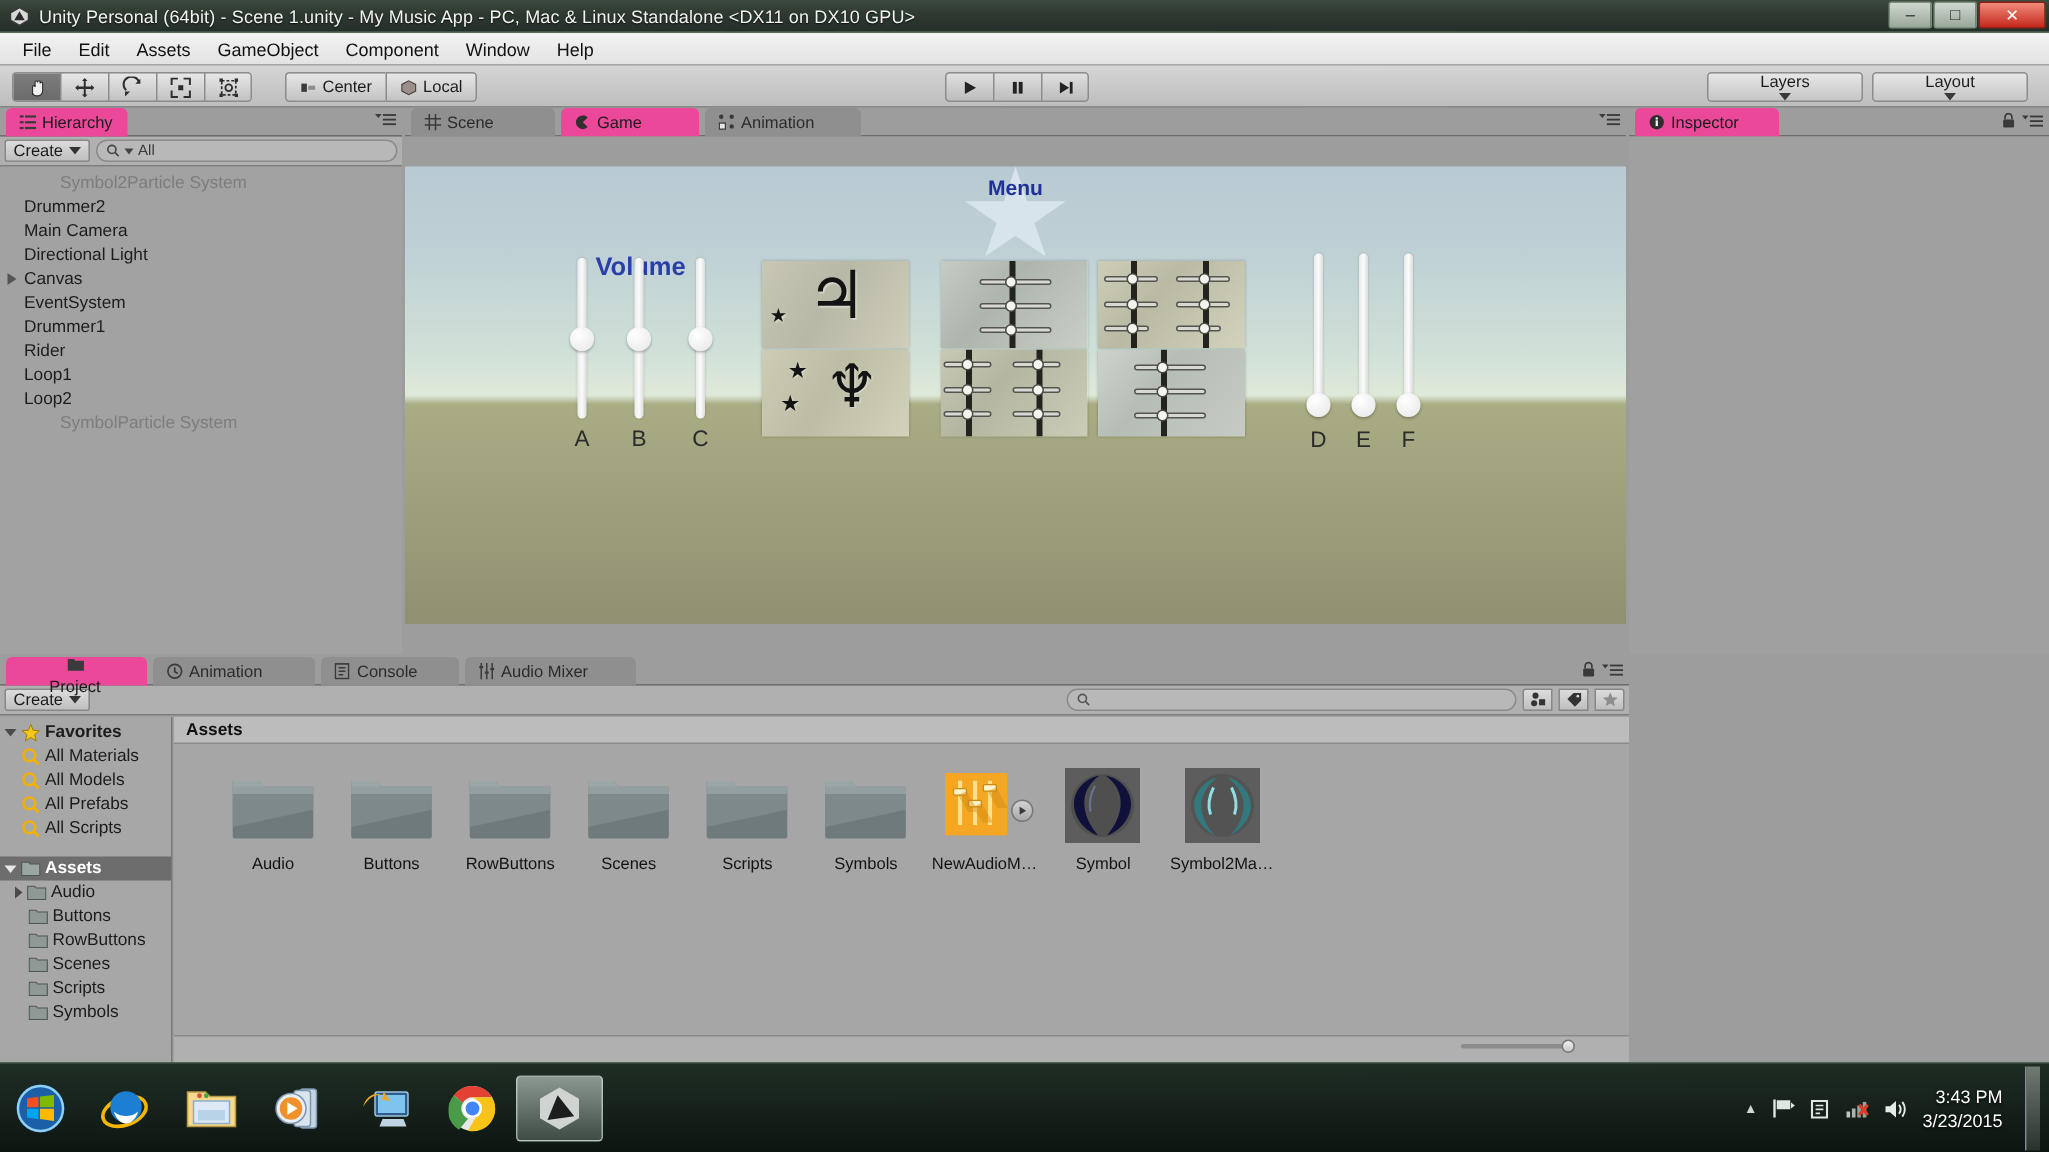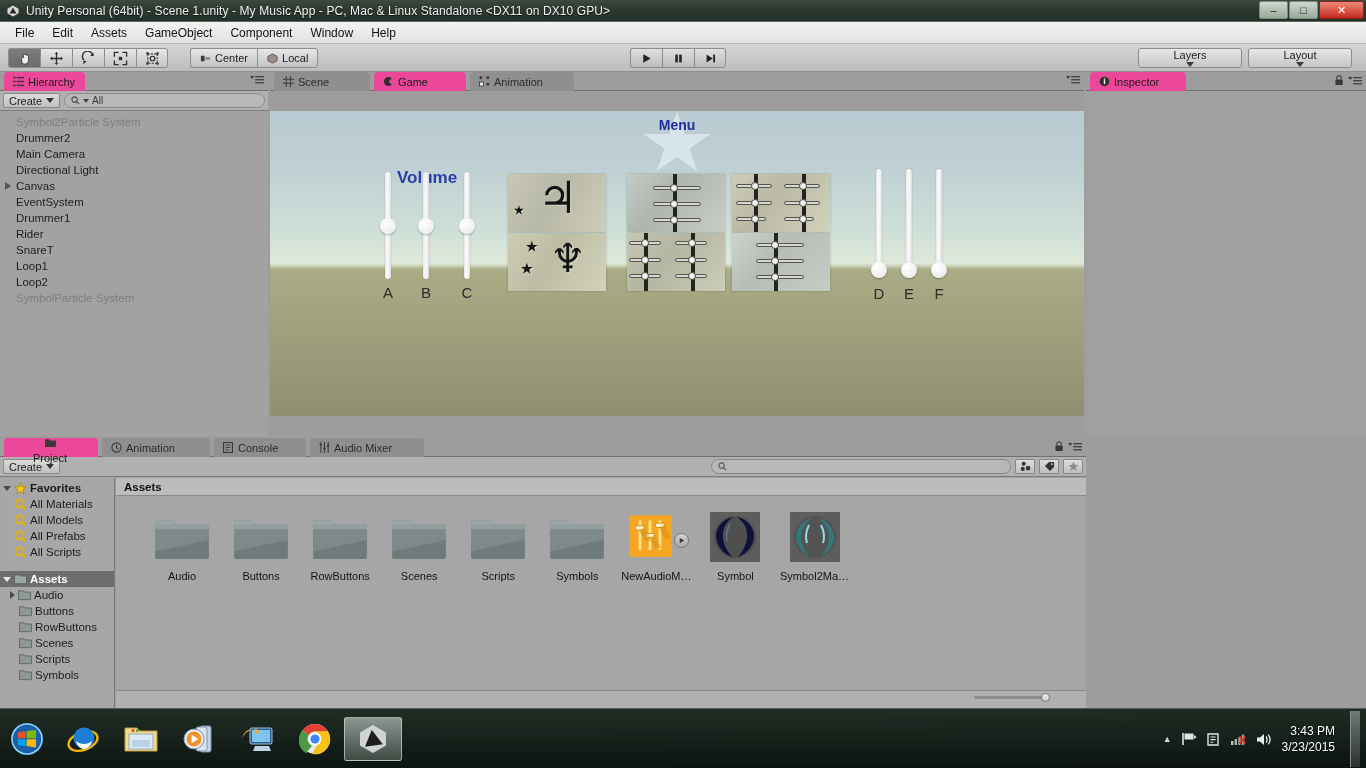--- a/index.html
+++ b/index.html
@@ -128,21 +128,21 @@
   .searchfield {
     flex:1; height:15px; background:#b8b8b8; border:1px solid #8a8a8a;
     border-radius:8px; display:flex; align-items:center; padding:0 6px; gap:3px;
     font-size:10px; color:#3a3a3a;
   }
   .hlist { padding-top:3px; }
   .hrow {
     height:16px; display:flex; align-items:center; font-size:11.5px;
     color:#1d1d1d; padding-left:16px; cursor:pointer; position:relative;
   }
-  .hrow.dim { color:#7d7d7d; }
+  .hrow.dim { color:#7d7d7d;margin-left:24px; }
   .hrow .arr {
     position:absolute; left:5px; width:0;height:0;
     border-top:4px solid transparent;border-bottom:4px solid transparent;border-left:6px solid #555;
   }
 
   
   #gameview { left:270px; top:0; width:814px; height:364px; background:#9d9d9d; }
   .gamebar {
     height:19px; background:#b0b0b0; border-bottom:1px solid #7d7d7d;
     display:flex; align-items:center; padding:0 2px; gap:2px;
@@ -441,23 +441,20 @@
             <span>Canvas</span>
           </div>
         <div class="hrow">
             <span>EventSystem</span>
           </div>
         <div class="hrow">
             <span>Drummer1</span>
           </div>
         <div class="hrow">
             <span>Rider</span>
-          </div>
-        <div class="hrow">
-            <span>SnareT</span>
           </div>
         <div class="hrow">
             <span>Loop1</span>
           </div>
         <div class="hrow">
             <span>Loop2</span>
           </div>
         <div class="hrow dim">
             <span>SymbolParticle System</span>
           </div>

